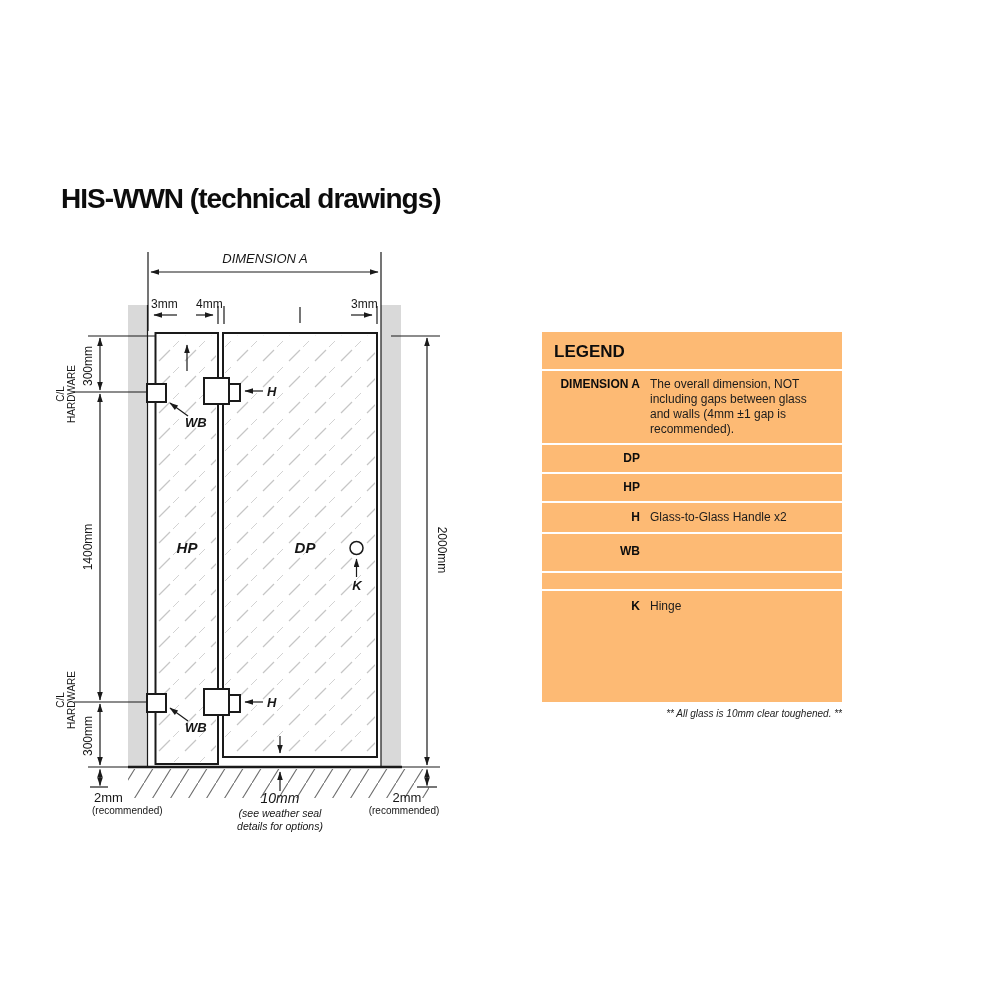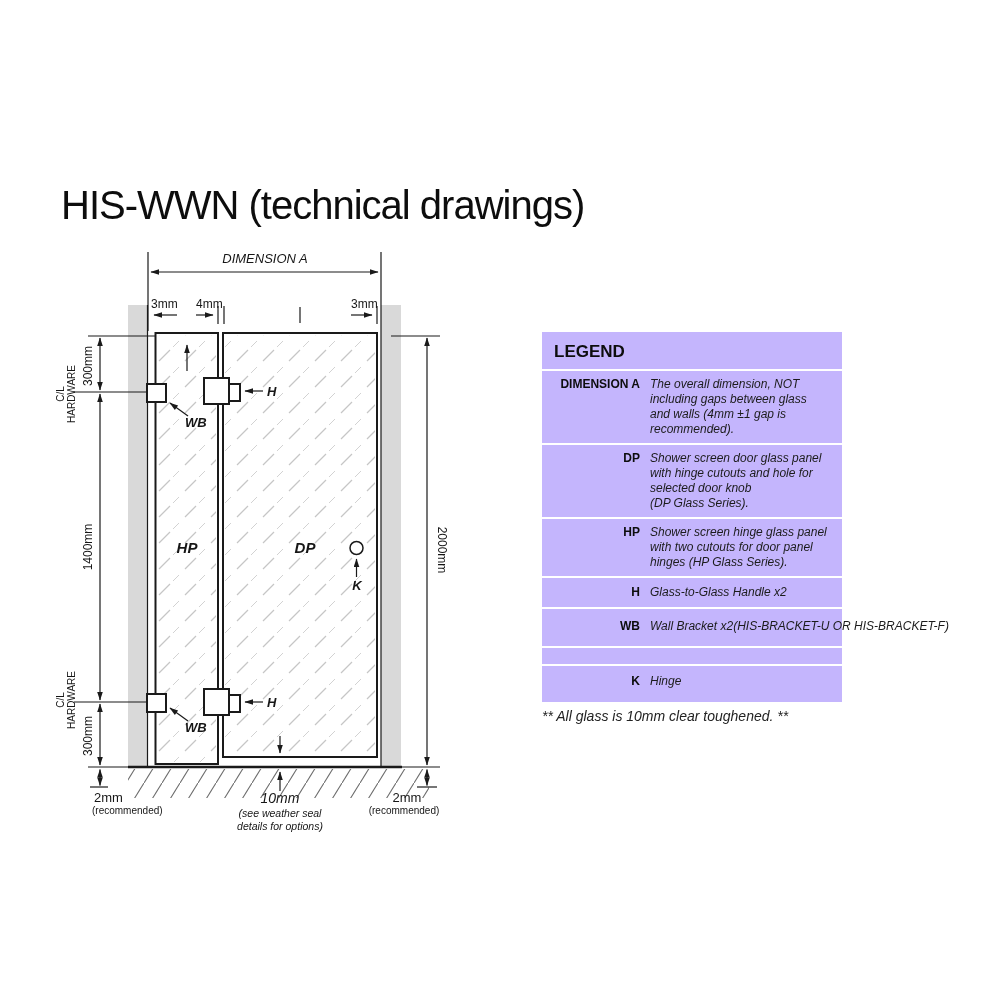--- a/index.html
+++ b/index.html
@@ -1,42 +1,42 @@
 <!DOCTYPE html>
 <html><head>
 <meta charset="utf-8">
 <style>
   html,body{margin:0;padding:0;background:#fff;}
   #page{position:relative;width:1000px;height:1000px;background:#fff;overflow:hidden;
         font-family:"Liberation Sans","DejaVu Sans",sans-serif;color:#111;}
-  #title{position:absolute;left:61px;top:183px;font-size:40px;font-weight:normal;
+  #title{position:absolute;left:61px;top:183px;font-size:28px;font-weight:bold;
          letter-spacing:-1px;color:#0d0d0d;white-space:nowrap;}
   svg{position:absolute;left:0;top:0;}
   svg text{font-family:"Liberation Sans","DejaVu Sans",sans-serif;fill:#161616;}
   .t12{font-size:12px;}
   .t10{font-size:10px;}
   .dimA{font-size:13px;font-style:italic;}
   .pnl{font-size:15px;font-weight:bold;font-style:italic;}
   .hw{font-size:13px;font-weight:bold;font-style:italic;}
   .seal{font-size:14px;font-style:italic;}
   .note{font-size:10.5px;font-style:italic;}
   .ln{stroke:#1a1a1a;stroke-width:1.2;}
   .ln2{stroke:#1a1a1a;stroke-width:2;}
   
-  #legend{position:absolute;left:542px;top:332px;width:300px;height:370px;background:#c4b5fd;}
+  #legend{position:absolute;left:542px;top:332px;width:300px;height:370px;background:#fdba74;}
   #legend-header{font-size:17px;font-weight:bold;padding:10px 0 7px 12px;color:#0d0d0d;}
   .lg-row{display:flex;border-top:2px solid #fff;padding:6px 0;font-size:12px;line-height:15px;}
   .lg-term{width:98px;text-align:right;font-weight:bold;padding-right:10px;flex:none;color:#0d0d0d;}
-  .lg-desc{flex:1;white-space:pre;color:#1c1c1c;font-style:italic;}
+  .lg-desc{flex:1;white-space:pre;color:#1c1c1c;}
   .lg-row.h-row{padding:7px 0;}
   .lg-row.wb-row{padding:10px 0 12px 0;}
   .lg-row.empty-row{height:16px;padding:0;}
   .lg-row.k-row{padding:8px 0;}
-  #footnote{position:absolute;left:542px;top:708px;width:300px;text-align:left;
-            font-size:14px;font-style:italic;color:#222;}
+  #footnote{position:absolute;left:542px;top:708px;width:300px;text-align:right;
+            font-size:10px;font-style:italic;color:#222;}
 </style>
 </head>
 <body>
 
 <div id="page">
 
   <div id="title">HIS-WWN (technical drawings)</div>
 
   <svg width="1000" height="1000" viewBox="0 0 1000 1000">
     <defs>
@@ -163,38 +163,30 @@
     <div id="legend-header">LEGEND</div>
     <div class="lg-row">
       <div class="lg-term">DIMENSION A</div>
       <div class="lg-desc">The overall dimension, NOT
 including gaps between glass
 and walls (4mm ±1 gap is
 recommended).</div>
     </div>
     <div class="lg-row">
       <div class="lg-term">DP</div>
-      <div class="lg-desc">Shower screen door glass panel
-with hinge cutouts and hole for
-selected door knob
-(DP Glass Series).</div>
     </div>
     <div class="lg-row">
       <div class="lg-term">HP</div>
-      <div class="lg-desc">Shower screen hinge glass panel
-with two cutouts for door panel
-hinges (HP Glass Series).</div>
     </div>
     <div class="lg-row h-row">
       <div class="lg-term">H</div>
       <div class="lg-desc">Glass-to-Glass Handle x2</div>
     </div>
     <div class="lg-row wb-row">
       <div class="lg-term">WB</div>
-      <div class="lg-desc">Wall Bracket x2(HIS-BRACKET-U OR HIS-BRACKET-F)</div>
     </div>
     <div class="lg-row empty-row"></div>
     <div class="lg-row k-row">
       <div class="lg-term">K</div>
       <div class="lg-desc">Hinge</div>
     </div>
   </div>
 
   <div id="footnote">** All glass is 10mm clear toughened. **</div>
 

